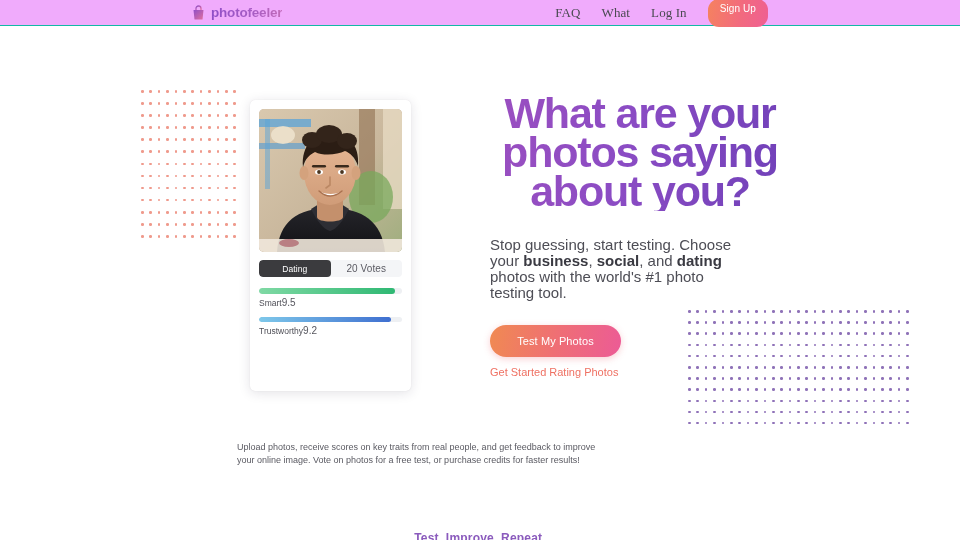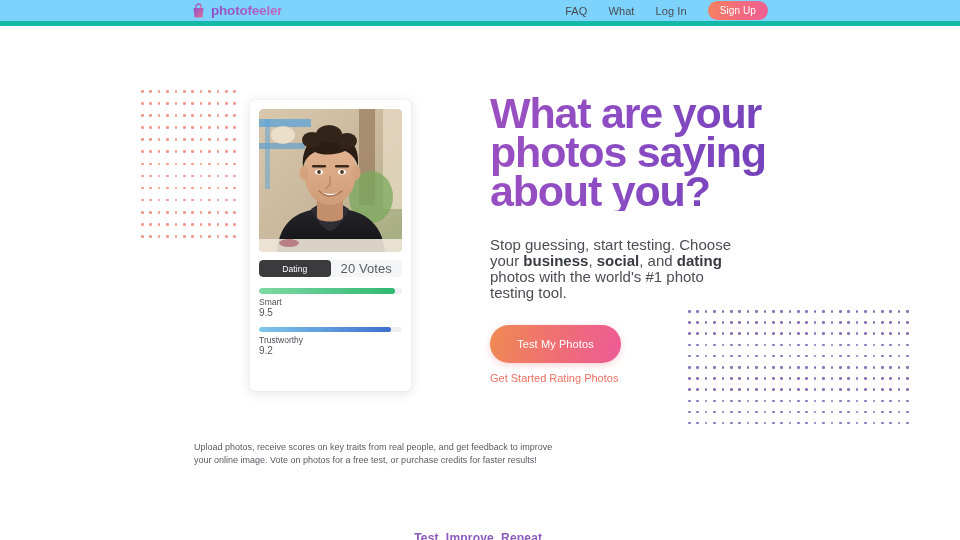--- a/index.html
+++ b/index.html
@@ -7,22 +7,22 @@
     width: 960px; height: 540px;
     overflow: hidden;
     background: #ffffff;
     font-family: "Liberation Sans", sans-serif;
     -webkit-font-smoothing: antialiased;
   }
 
   
   .header {
     height: 26px;
-    background: #7dd3fc;
-    border-bottom: 5px solid #14b8a6;
+    background: #f0abfc;
+    border-bottom: 1px solid #14b8a6;
     display: flex;
     align-items: center;
     position: relative;
   }
   .brand {
     position: absolute;
     left: 192px;
     display: flex;
     align-items: center;
     gap: 6px;
@@ -39,31 +39,32 @@
     color: transparent;
   }
   .nav {
     position: absolute;
     right: 192px;
     display: flex;
     align-items: center;
     gap: 21px;
   }
   .nav-link {
-    font-size: 11px;
+    font-size: 13px;
     color: #4a4a52;
     text-decoration: none;
     letter-spacing: 0.1px;
+    font-family: Liberation Serif, serif;
   }
   .nav-cta {
     font-size: 10px;
     color: #ffffff;
     text-decoration: none;
     background: linear-gradient(100deg, #f5825f 0%, #f26a7e 55%, #ef5f93 100%);
-    padding: 4px 12px 4px;
+    padding: 4px 12px 13px;
     border-radius: 11px;
     letter-spacing: 0.1px;
   }
 
   
   .hero { position: relative; height: 375px; }
 
   .dots { position: absolute; }
   .dots-row { display: flex; }
   .dot { border-radius: 50%; }
@@ -110,70 +111,70 @@
     background: #3b3b3e;
     color: #ffffff;
     border-radius: 4px;
     font-size: 8.5px;
     display: flex; align-items: center; justify-content: center;
     letter-spacing: .1px;
   }
   .seg-votes {
     flex: 1;
     color: #5b5b63;
-    font-size: 13px;
+    font-size: 10px;
     display: flex; align-items: center; justify-content: center;
     letter-spacing: .1px;
   }
 
   .traits { margin-top: 11px; }
   .trait { margin-bottom: 9px; }
   .bar-track {
     height: 5.5px;
     border-radius: 3px;
     background: #eef0f3;
     overflow: hidden;
   }
   .bar-fill { height: 100%; border-radius: 3px; }
   .bar-smart      { background: linear-gradient(90deg,#7fd9a4 0%, #2fb873 100%); }
   .bar-trustworthy{ background: linear-gradient(90deg,#7ec8ea 0%, #3f6fd0 100%); }
   .bar-attractive { background: linear-gradient(90deg,#f5b06a 0%, #e8652a 100%); }
   .trait-row {
-    display: flex; justify-content: center; align-items: baseline;
+    display: flex; justify-content: flex-start; align-items: baseline;
     margin-top: 3px;
-    flex-direction: column;
   }
   .trait-name  { font-size: 8.5px; color: #4e4e56; }
   .trait-score { font-size: 10px; color: #56565e; }
 
   
   .hero-copy { position: absolute; left: 490px; top: 68px; width: 300px; }
   .headline {
     font-size: 43px;
     line-height: 39px;
     font-weight: bold;
     letter-spacing: -1.2px;
     background: linear-gradient(100deg, #9b4fc0 0%, #8b4cc4 45%, #6f40b8 100%);
     -webkit-background-clip: text;
     background-clip: text;
     color: transparent;
     white-space: pre-line;
+    text-align: center;
   }
   .subcopy {
     margin-top: 26px;
     font-size: 15px;
     line-height: 16px;
     color: #4d4d55;
     width: 262px;
   }
   .subcopy b { font-weight: bold; color: #3a3a42; }
   .cta {
     display: block;
     margin-top: 24px;
-    width: 131px; height: 38px;
+    width: 131px; height: 32px;
     border: none;
     border-radius: 19px;
     background: linear-gradient(100deg, #f08a52 0%, #ef6f74 50%, #ec5b96 100%);
     color: #ffffff;
     font-size: 11px;
     font-family: inherit;
     letter-spacing: .1px;
     cursor: pointer;
     box-shadow: 0 2px 7px rgba(236,110,120,.32);
   }
@@ -196,20 +197,21 @@
     -webkit-background-clip: text;
     background-clip: text;
     color: transparent;
   }
   .hiw-desc {
     margin-top: 9px;
     font-size: 9px;
     line-height: 13px;
     color: #5a5a62;
     width: 360px;
+    margin-left: 43px;
   }
 
   .tagline {
     position: absolute;
     left: 0; right: 0; top: 531px;
     text-align: center;
     font-size: 12px;
     font-weight: bold;
     letter-spacing: .2px;
     color: #8b5bbd;

